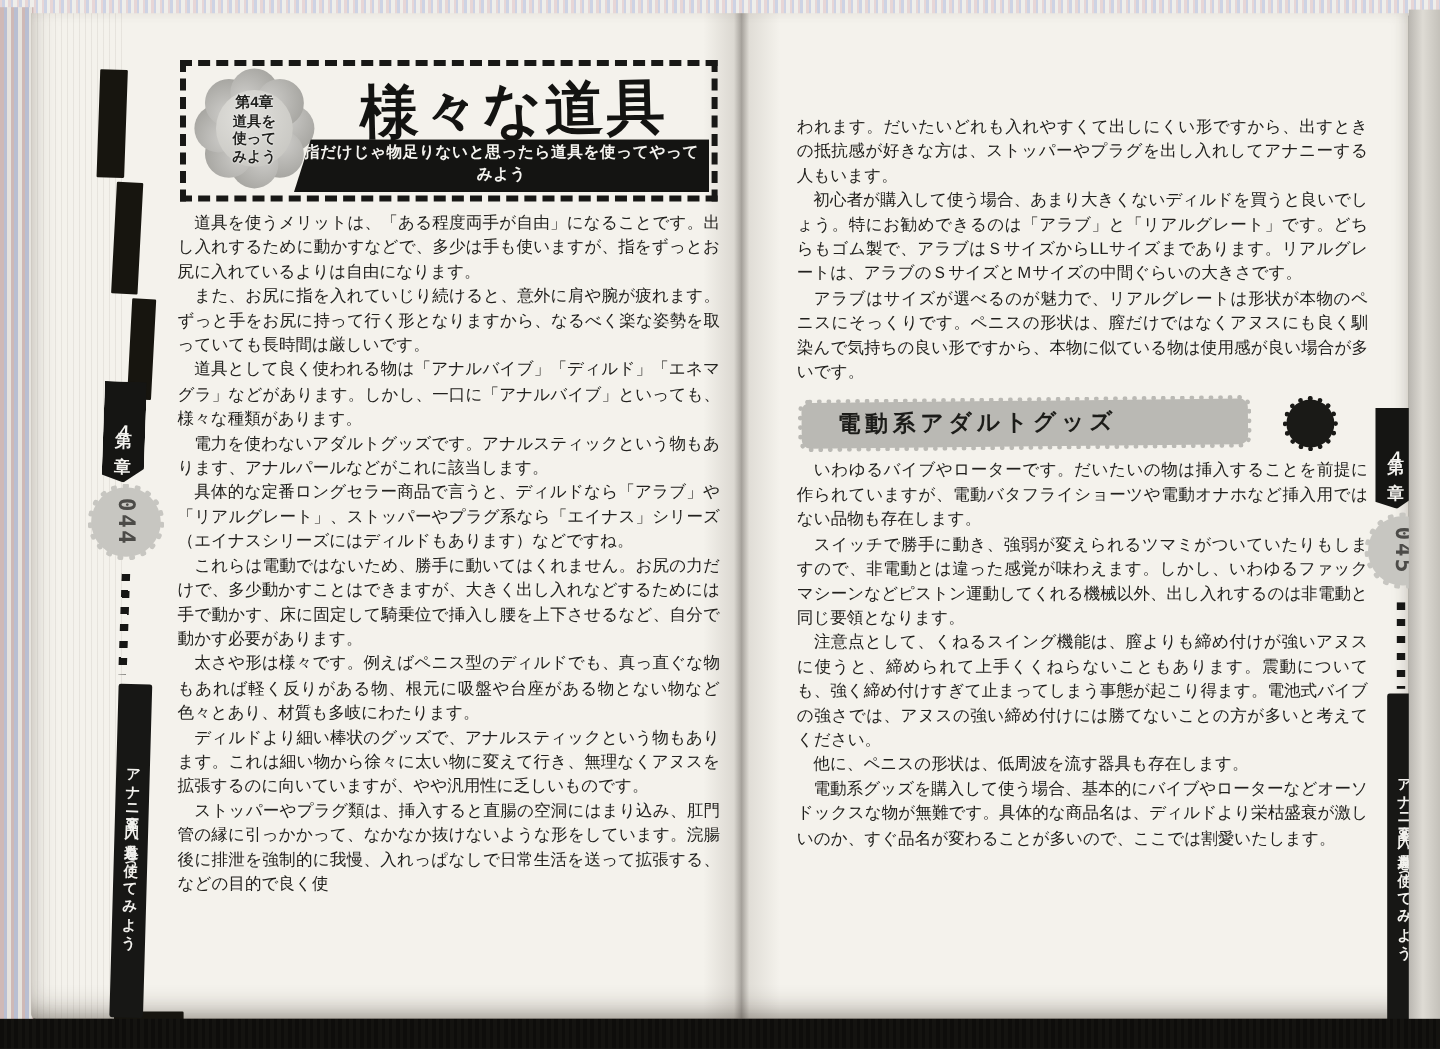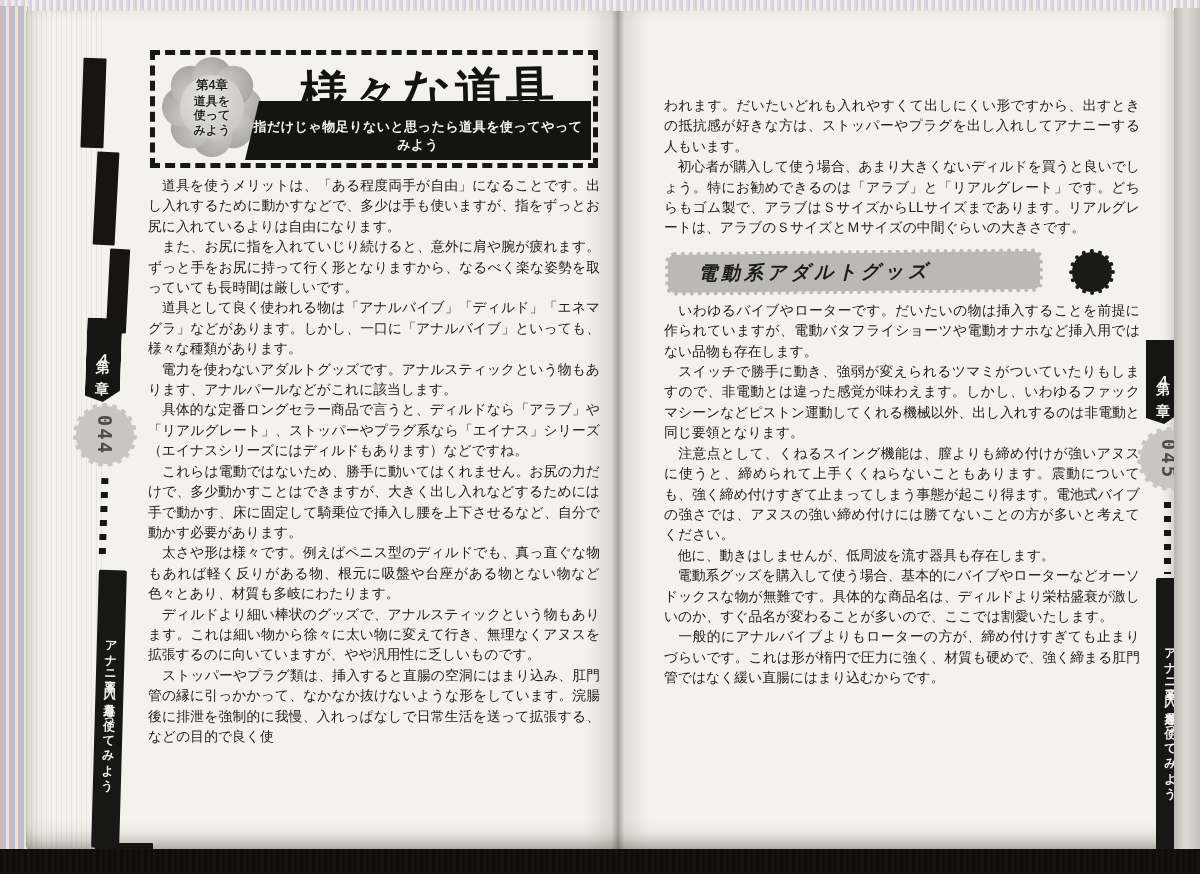--- a/index.html
+++ b/index.html
@@ -73,30 +73,30 @@
     align-items:center; justify-content:center; font-weight:bold; color:#21211e;
     text-shadow:0 0 2px rgba(255,255,255,.95), 0 0 1px rgba(255,255,255,.9); }
   .flower-text .l0 { font-size:12.5px; }
   .flower-text .l1 { font-size:12px; line-height:14.5px; }
 
   .chapter-title { position:absolute; left:106px; top:4px; width:334px; text-align:center;
     font-size:49px; font-weight:900; letter-spacing:2px; color:#131311;
     transform:rotate(-1.2deg); }
   .chapter-subtitle { position:absolute; left:90px; right:2px; bottom:3px;
     background:#141412; color:#f5f4f0; font-size:13px; font-weight:bold;
-    text-align:center; padding:17px 4px 6px; letter-spacing:0.5px;
+    text-align:center; padding:2px 4px 6px; letter-spacing:0.5px;
     clip-path:polygon(14px 0,100% 0,100% 100%,0 100%); }
 
   .body-col { position:absolute; color:#22211e; font-size:13.8px; line-height:20.4px;
     text-align:justify; }
   .left-body  { left:148px; top:176px; width:452px; }
   .right-body { left:664px; top:48px;  width:476px;margin-top:48px; }
   .para { margin:0; }
 
-  .section-head { display:flex; align-items:center; gap:32px; margin:13px 0 9px 4px;font-style:italic; }
+  .section-head { display:flex; align-items:center; gap:32px; margin:13px 0 9px 4px; }
   .section-bar { width:372px; height:38px; background:#bab9b4; border-radius:7px;
     outline:4px dotted #bab9b4; outline-offset:-1px;
     display:flex; align-items:center; padding-left:30px;
     font-size:19px; font-weight:bold; letter-spacing:4px; color:#1c1c19;
     transform:rotate(-0.6deg); }
   .section-dot { width:40px; height:40px; border-radius:50%; background:#1a1a17;
     outline:4px dotted #1a1a17; outline-offset:-1px; flex:none; }
 </style>
 </head>
 <body>
@@ -164,30 +164,30 @@
         <p class="para">　太さや形は様々です。例えばペニス型のディルドでも、真っ直ぐな物もあれば軽く反りがある物、根元に吸盤や台座がある物とない物など色々とあり、材質も多岐にわたります。</p>
         <p class="para">　ディルドより細い棒状のグッズで、アナルスティックという物もあります。これは細い物から徐々に太い物に変えて行き、無理なくアヌスを拡張するのに向いていますが、やや汎用性に乏しいものです。</p>
         <p class="para">　ストッパーやプラグ類は、挿入すると直腸の空洞にはまり込み、肛門管の縁に引っかかって、なかなか抜けないような形をしています。浣腸後に排泄を強制的に我慢、入れっぱなしで日常生活を送って拡張する、などの目的で良く使</p>
       </div>
   </div>
 
   <div class="body-col right-body">
     <div>
         <p class="para">われます。だいたいどれも入れやすくて出しにくい形ですから、出すときの抵抗感が好きな方は、ストッパーやプラグを出し入れしてアナニーする人もいます。</p>
         <p class="para">　初心者が購入して使う場合、あまり大きくないディルドを買うと良いでしょう。特にお勧めできるのは「アラブ」と「リアルグレート」です。どちらもゴム製で、アラブはＳサイズからLLサイズまであります。リアルグレートは、アラブのＳサイズとＭサイズの中間ぐらいの大きさです。</p>
+        <p class="para">　アラブはサイズが選べるのが魅力で、リアルグレートは形状が本物のペニスにそっくりです。ペニスの形状は、膣だけではなくアヌスにも良く馴染んで気持ちの良い形ですから、本物に似ている物は使用感が良い場合が多いです。</p>
       </div>
     <div class="section-head">
       <div class="section-bar">電動系アダルトグッズ</div>
       <div class="section-dot"></div>
     </div>
     <div>
         <p class="para">　いわゆるバイブやローターです。だいたいの物は挿入することを前提に作られていますが、電動バタフライショーツや電動オナホなど挿入用ではない品物も存在します。</p>
         <p class="para">　スイッチで勝手に動き、強弱が変えられるツマミがついていたりもしますので、非電動とは違った感覚が味わえます。しかし、いわゆるファックマシーンなどピストン運動してくれる機械以外、出し入れするのは非電動と同じ要領となります。</p>
         <p class="para">　注意点として、くねるスイング機能は、膣よりも締め付けが強いアヌスに使うと、締められて上手くくねらないこともあります。震動についても、強く締め付けすぎて止まってしまう事態が起こり得ます。電池式バイブの強さでは、アヌスの強い締め付けには勝てないことの方が多いと考えてください。</p>
-        <p class="para">　他に、動きはしませんが、低周波を流す器具も存在します。</p>
+        <p class="para">　他に、ペニスの形状は、低周波を流す器具も存在します。</p>
         <p class="para">　電動系グッズを購入して使う場合、基本的にバイブやローターなどオーソドックスな物が無難です。具体的な商品名は、ディルドより栄枯盛衰が激しいのか、すぐ品名が変わることが多いので、ここでは割愛いたします。</p>
-        <p class="para">　一般的にアナルバイブよりもローターの方が、締め付けすぎても止まりづらいです。これは形が楕円で圧力に強く、材質も硬めで、強く締まる肛門管ではなく緩い直腸にはまり込むからです。</p>
       </div>
   </div>
 
   <div class="right-stripe"></div>
   <div class="bottom-black"></div>
 </div>
 
 </body></html>

